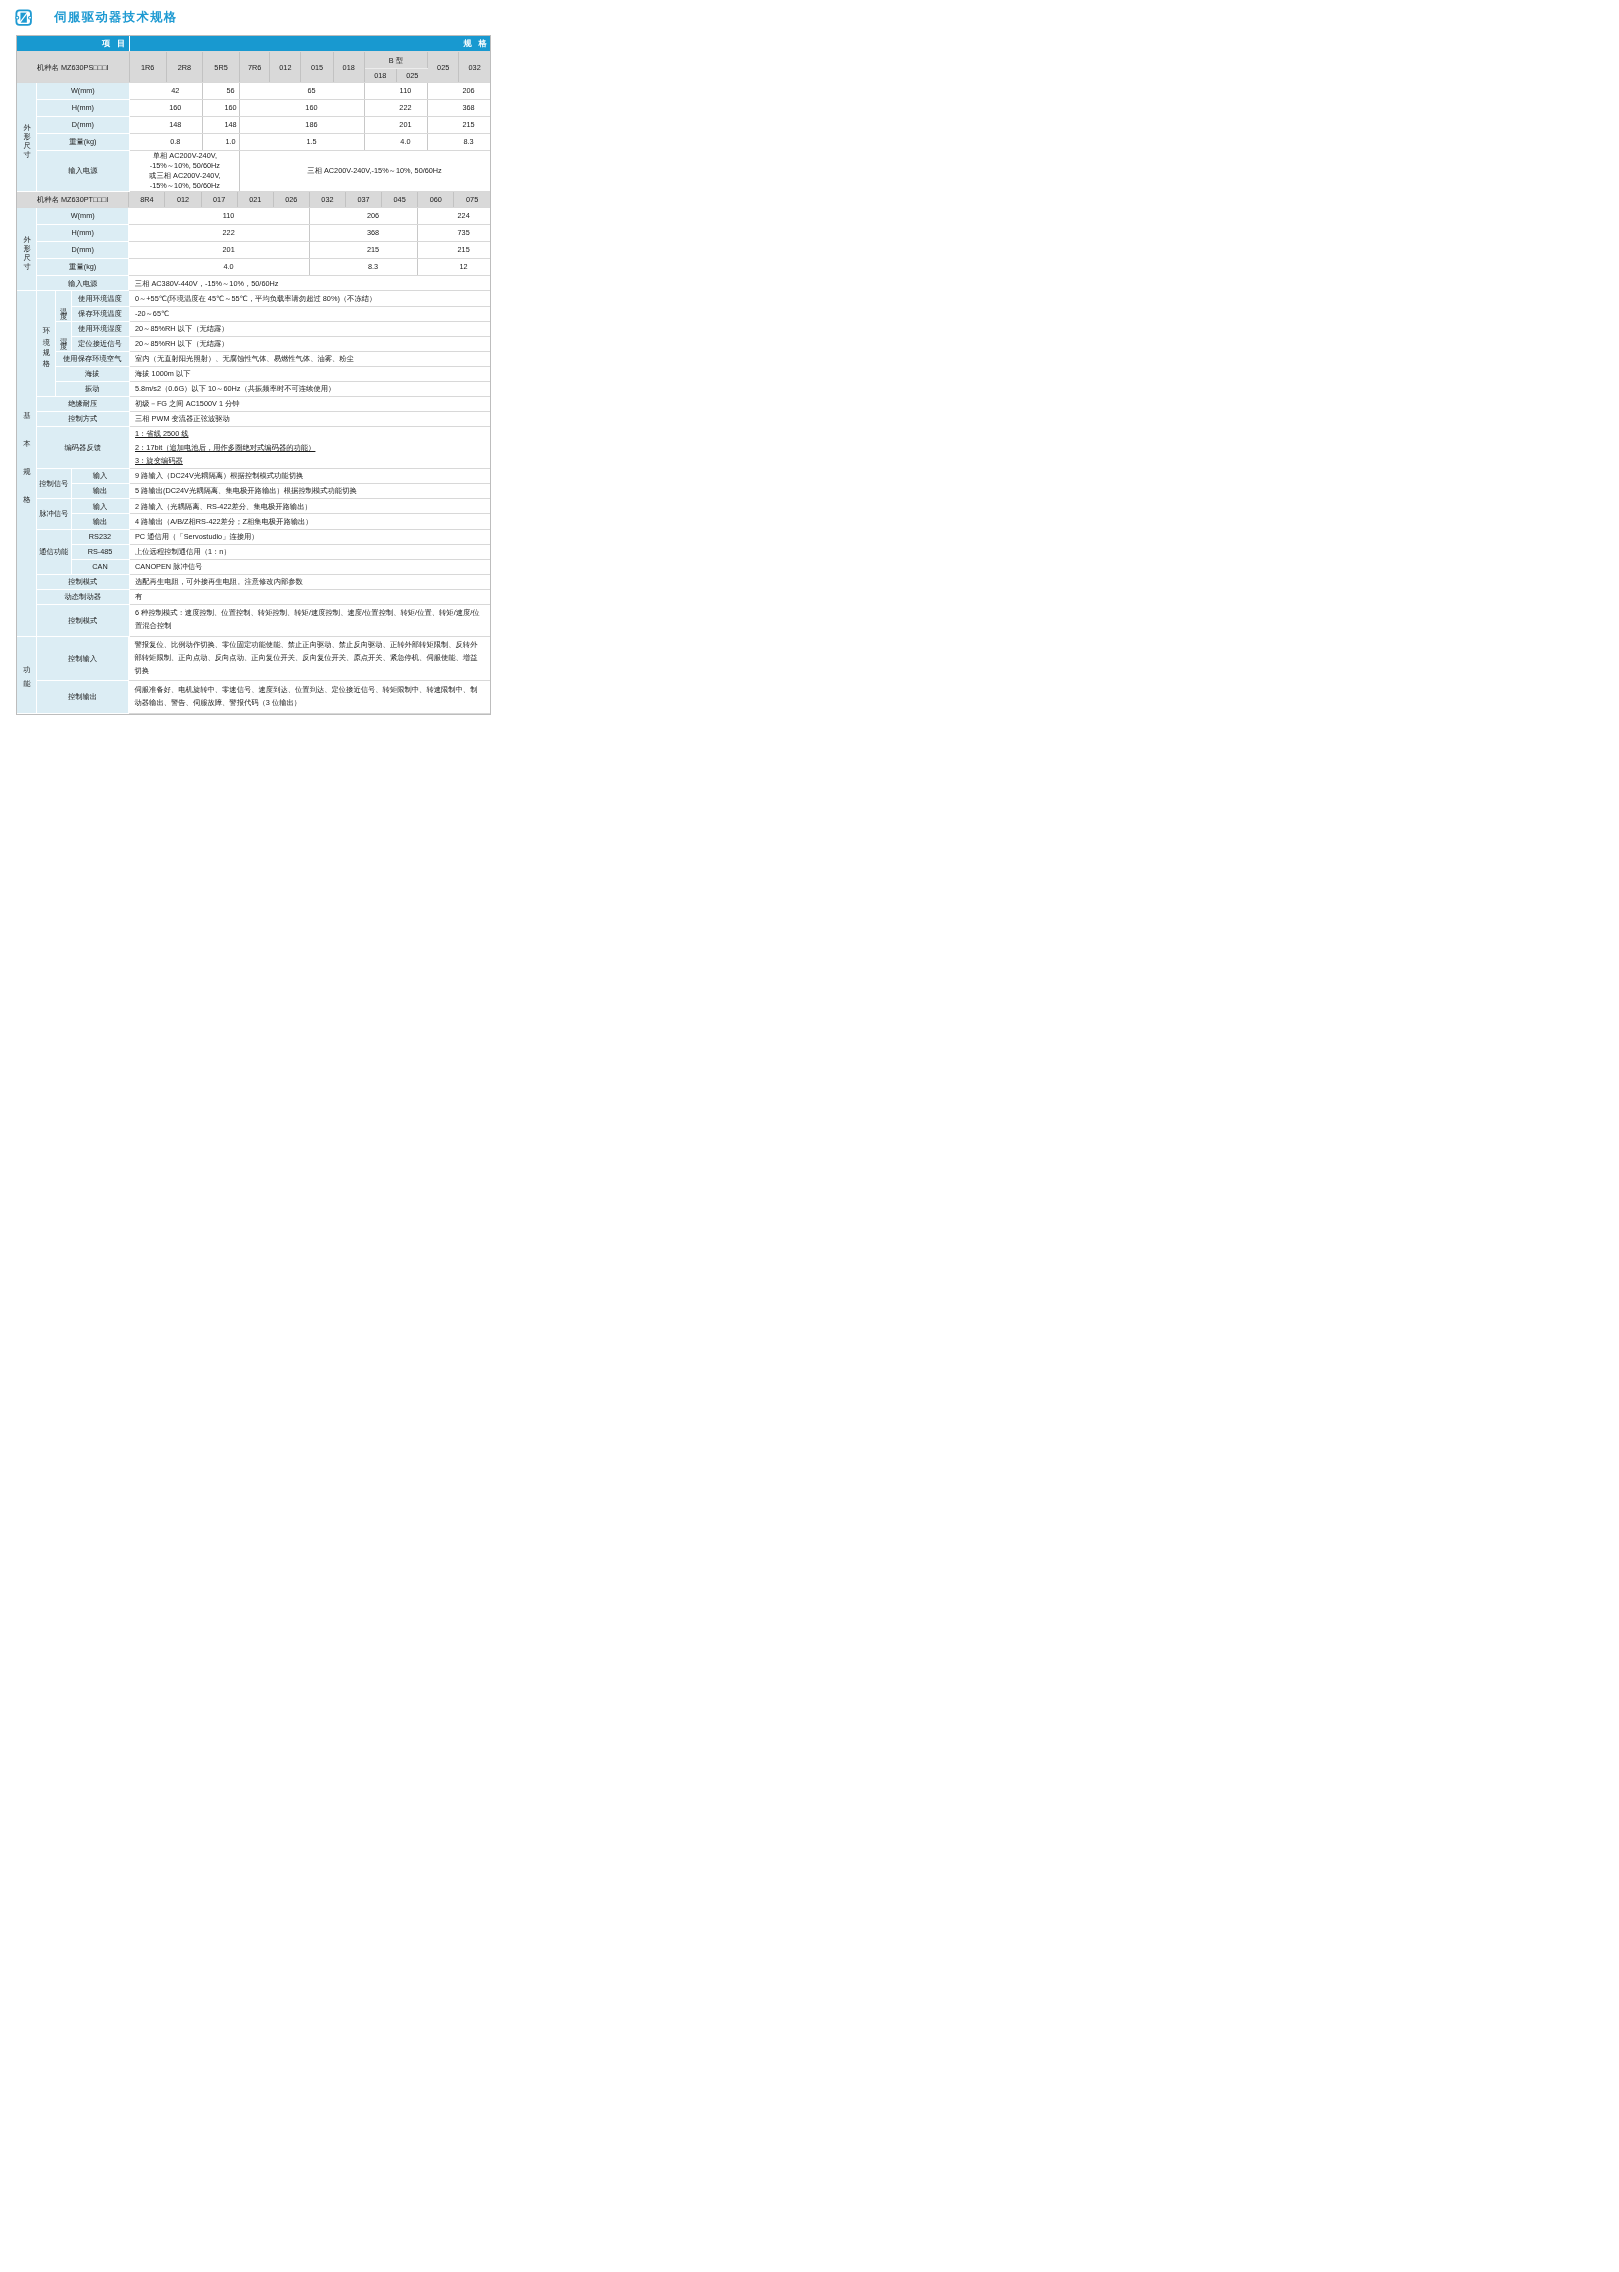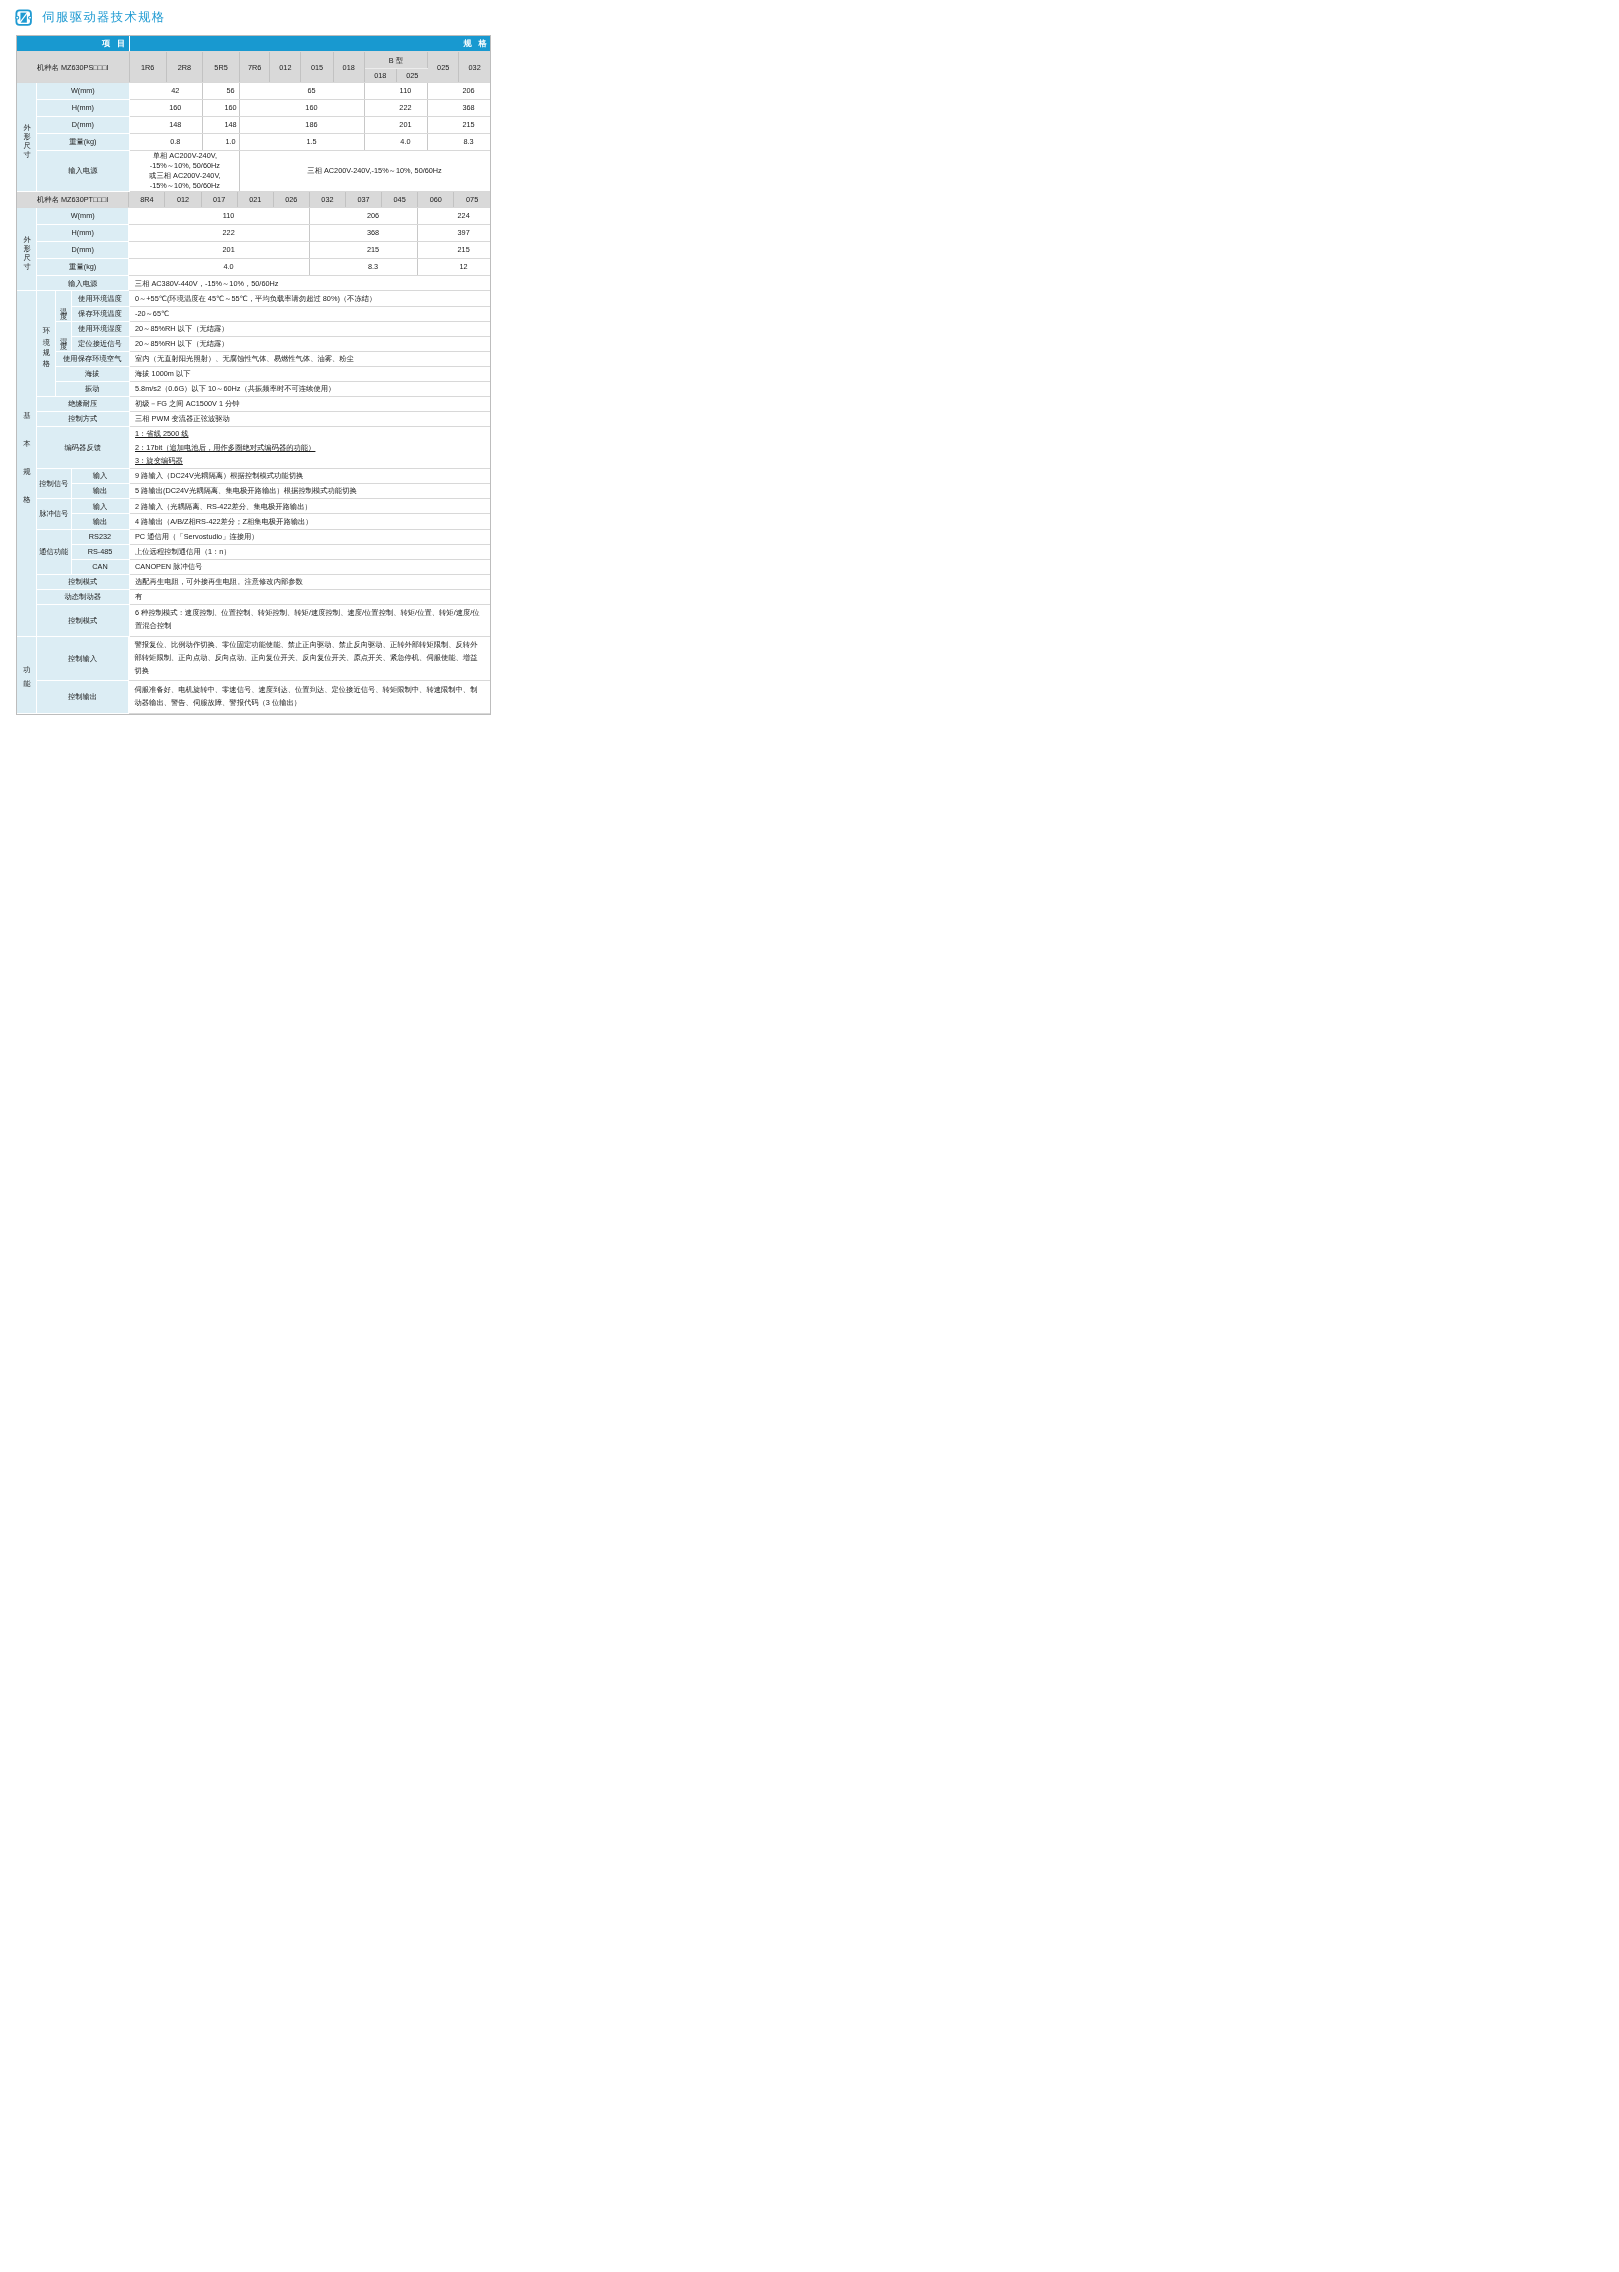--- a/index.html
+++ b/index.html
@@ -1,19 +1,19 @@
 <!DOCTYPE html>
 <html style="font-size:7.3px"><head>
 <meta charset="utf-8">
 <style>
   html,body{margin:0;padding:0;background:#fff;}
   body{font-family:"Liberation Sans","DejaVu Sans",sans-serif;color:#1a1a1a;}
   .page{width:500px;min-height:705px;background:#fff;position:relative;}
   .title-row{display:flex;align-items:center;gap:10px;padding:5.5px 0 0 15px;height:23.6px;}
-  .title-row h1{margin:0;font-size:12.3px;font-weight:normal;color:#1e9ad2;letter-spacing:1.4px;}
+  .title-row h1{margin:12px;font-size:12.3px;font-weight:bold;color:#1e9ad2;letter-spacing:1.4px;}
   .tbl-wrap{margin:6.4px 11.4px 0 16px;width:473px;border:0.5px solid #bdbdbd;}
   table.t{border-collapse:collapse;table-layout:fixed;width:473px;}
   td{border-right:0.5px solid #c8c8c8;border-bottom:1.4px solid #d8d8d8;vertical-align:middle;font-size:7.3px;line-height:1.25;overflow:hidden;background:#fff;}
   tr td:last-child{border-right:none;}
   td.blue{background:#1899d0;color:#fff;font-weight:bold;text-align:right;font-size:8.2px;letter-spacing:2.3px;}
   td.blue.item{border-right:1.8px solid #fff;}
   td.mdl{background:#d9d9d9;text-align:center;border-right:0.5px solid #c2c2c2;border-bottom:0.9px solid #ececec;}
   td.mdl.last{border-bottom:1.4px solid #d8d8d8;}
   td.lbl{background:#dcedf4;text-align:center;border-right:0.9px solid #fff;border-bottom:1.4px solid #fff;}
   td.num{text-align:center;padding-left:20px;}
@@ -175,21 +175,21 @@
         <td rowspan="5" class="lbl"><span class="vtext vs-dim">外形尺寸</span></td>
         <td class="lbl">W(mm)</td>
         <td colspan="5" class="num">110</td>
         <td colspan="3" class="num">206</td>
         <td colspan="2" class="num">224</td>
       </tr>
       <tr class="h37">
         <td class="lbl">H(mm)</td>
         <td colspan="5" class="num">222</td>
         <td colspan="3" class="num">368</td>
-        <td colspan="2" class="num">397</td>
+        <td colspan="2" class="num">735</td>
       </tr>
       <tr class="h37">
         <td class="lbl">D(mm)</td>
         <td colspan="5" class="num">201</td>
         <td colspan="3" class="num">215</td>
         <td colspan="2" class="num">215</td>
       </tr>
       <tr class="h37">
         <td class="lbl">重量(kg)</td>
         <td colspan="5" class="num">4.0</td>

